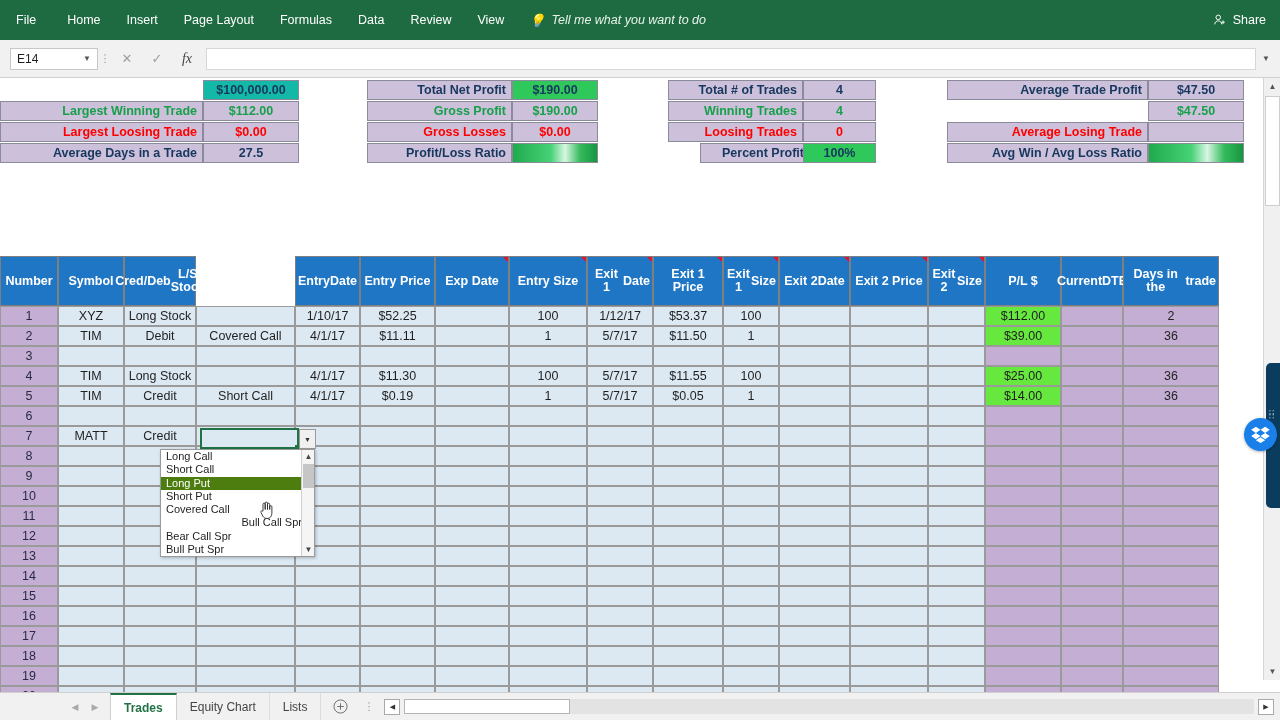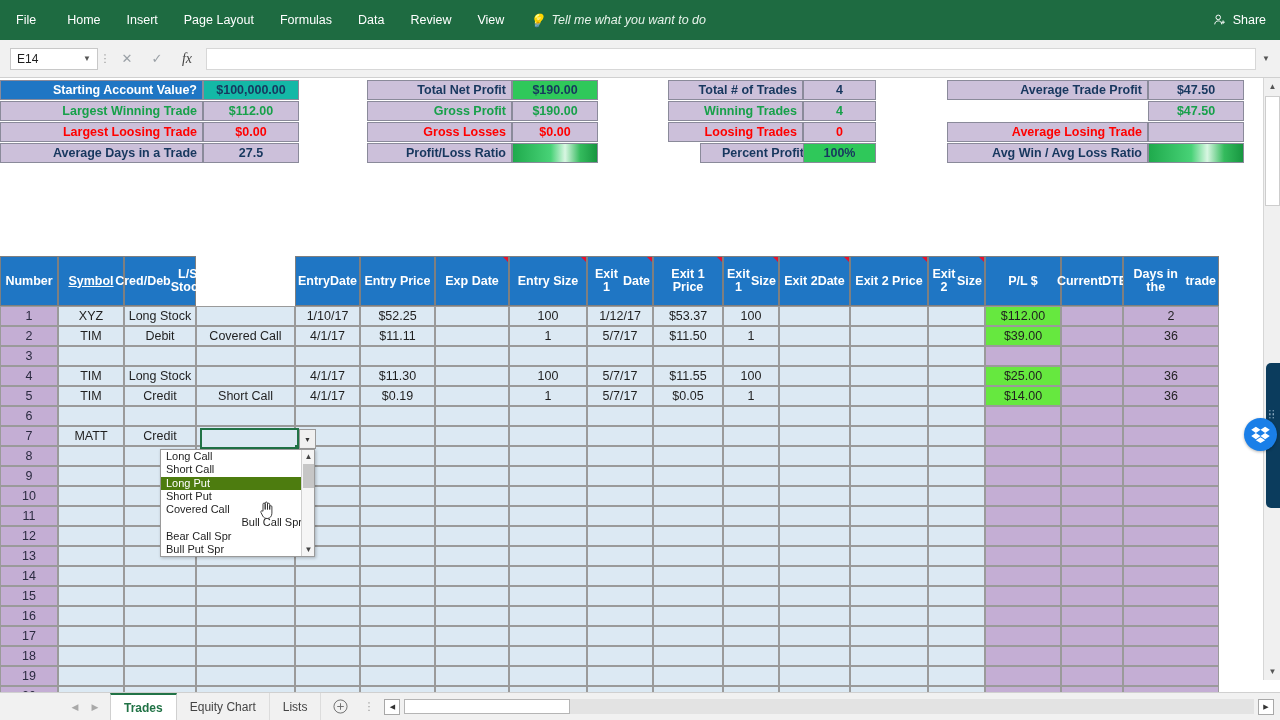--- a/index.html
+++ b/index.html
@@ -248,21 +248,20 @@
   <div class="fbtn">✓</div>
   <div class="fbtn fx">fx</div>
   <div class="fx-input"></div>
   <div class="fx-caret">▼</div>
 </div>
 
 <div class="grid-wrap">
 
   <div class="sum-strip" id="sumStrip">
       <div class="sum-row" style="position: absolute; left: 0px; top: 2px; width: 1262px; height: 20px;">
-        <div class="sum-lbl head" style="position: absolute; left: 0px; width: 203px;">Starting Account Value?</div>
         <div class="sum-val head" style="position: absolute; left: 203px; width: 96px;">$100,000.00</div>
         <div class="sum-lbl" style="position: absolute; left: 367px; width: 145px;">Total Net Profit</div>
         <div class="sum-val val-green" style="position: absolute; left: 512px; width: 86px;">$190.00</div>
         <div class="sum-lbl" style="position: absolute; left: 668px; width: 135px;">Total # of Trades</div>
         <div class="sum-val" style="position: absolute; left: 803px; width: 73px;">4</div>
         <div class="sum-lbl" style="position: absolute; left: 947px; width: 201px;">Average Trade Profit</div>
         <div class="sum-val" style="position: absolute; left: 1148px; width: 96px;">$47.50</div>
       </div>
       <div class="sum-row" style="position: absolute; left: 0px; top: 23px; width: 1262px; height: 20px;">
         <div class="sum-lbl green-txt" style="position: absolute; left: 0px; width: 203px;">Largest Winning Trade</div>
@@ -292,21 +291,21 @@
         <div class="sum-val val-green" style="position: absolute; left: 803px; width: 73px;">100%</div>
         <div class="sum-lbl" style="position: absolute; left: 947px; width: 201px;">Avg Win / Avg Loss Ratio</div>
         <div class="sum-val databar" style="position: absolute; left: 1148px; width: 96px;"></div>
       </div>
     </div>
 
   <div class="hdr-row" id="hdrRow" style="top:178px; height:50px;">
       <div class="hdr-cell" style="position: absolute; left: 0px; width: 58px; height: 50px;">
         <div>Number</div>
       </div>
-      <div class="hdr-cell" style="position: absolute; left: 58px; width: 66px; height: 50px; text-decoration: underline;">
+      <div class="hdr-cell" style="position: absolute; left: 58px; width: 66px; height: 50px;">
         <div>Symbol</div>
       </div>
       <div class="hdr-cell" style="position: absolute; left: 124px; width: 72px; height: 50px;">
         <div>Cred/Deb</div>
         <div>L/S Stock</div>
       </div>
       <div class="hdr-cell" style="position: absolute; left: 295px; width: 65px; height: 50px;">
         <div>Entry</div>
         <div>Date</div>
       </div>

